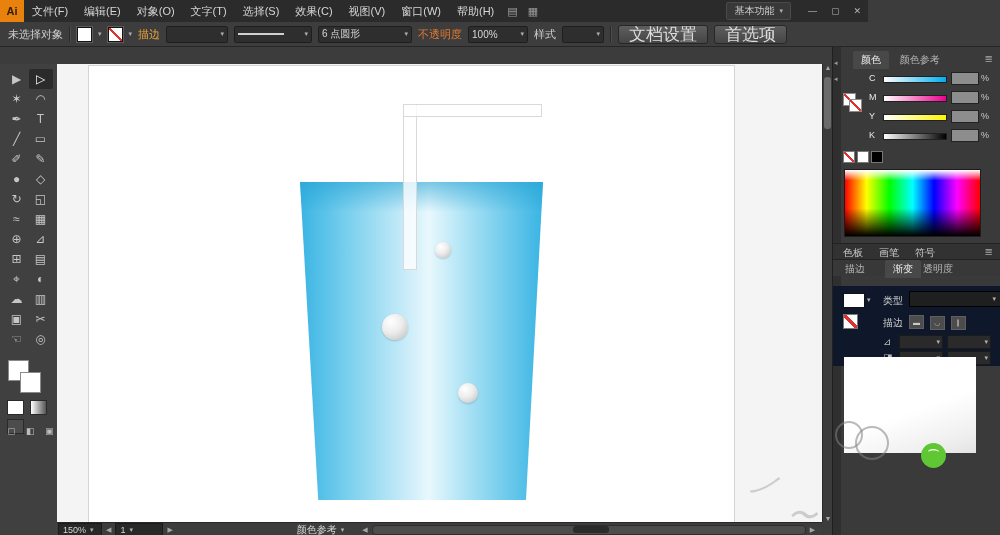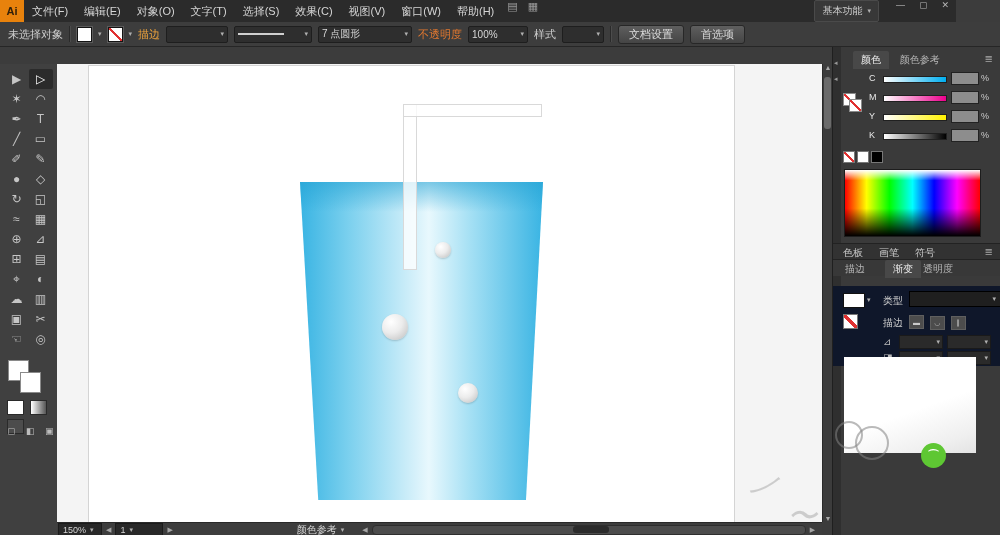--- a/index.html
+++ b/index.html
@@ -1,42 +1,42 @@
 <!DOCTYPE html>
 <html><head>
 <meta charset="utf-8">
 <style>
   html,body{margin:0;padding:0;background:#222;}
   #app{position:relative;width:1000px;height:535px;background:#3c3c3c;overflow:hidden;
        font-family:"Liberation Sans","DejaVu Sans",sans-serif;-webkit-font-smoothing:antialiased;}
   .abs{position:absolute;}
   
-  .menubar{position:absolute;left:0;top:0;width:956px;height:22px;background:#2b2b2b;
-           border-bottom:1px solid #1c1c1c;display:flex;color:#d6d6d6;font-size:11px;}
+  .menubar{position:absolute;left:0;top:0;width:868px;height:22px;background:#2b2b2b;
+           border-bottom:1px solid #1c1c1c;display:flex;align-items:center;color:#d6d6d6;font-size:11px;}
   .ai-logo{width:24px;height:22px;background:#e8820c;color:#31200a;font-weight:bold;font-size:11px;
            display:flex;align-items:center;justify-content:center;}
   .menu-item{padding:0 8px;line-height:22px;cursor:default;}
   .mb-icon{color:#9a9a9a;font-size:11px;padding:0 5px;}
   .workspace{color:#cccccc;font-size:10px;padding:1px 7px;border:1px solid #4a4a4a;border-radius:2px;
              background:#383838;margin-right:10px;display:flex;gap:5px;align-items:center;}
   .winbtn{color:#b5b5b5;font-size:9px;padding:0 7px;}
   
   .controlbar{position:absolute;left:0;top:22px;width:1000px;height:25px;background:#3d3d3d;
               border-bottom:1px solid #262626;display:flex;align-items:center;gap:6px;
               padding-left:8px;box-sizing:border-box;color:#cfcfcf;font-size:11px;}
   .sep{width:1px;height:16px;background:#2a2a2a;border-right:1px solid #4c4c4c;}
   .swatch{width:13px;height:13px;background:#fff;border:1px solid #141414;box-shadow:0 0 0 1px #5b5b5b;}
   .slash{background-image:linear-gradient(45deg,transparent 44%,#e03131 44%,#e03131 56%,transparent 56%);background-color:#fff;}
   .caret{color:#b0b0b0;font-size:7px;}
   .combo{height:15px;background:#2e2e2e;border:1px solid #1e1e1e;border-radius:2px;display:flex;
          align-items:center;justify-content:space-between;padding:0 3px;color:#d8d8d8;font-size:10px;}
   .accent-o{color:#f0a43c;}
   .accent-r{color:#e0772f;}
   .cbtn{height:17px;padding:0 10px;background:linear-gradient(#5e5e5e,#454545);border:1px solid #272727;
-        border-radius:3px;color:#dcdcdc;font-size:11px;display:flex;align-items:center;}
+        border-radius:3px;color:#dcdcdc;font-size:17px;display:flex;align-items:center;}
   .profile-line{width:46px;height:2px;background:#cfcfcf;}
   
   .tabbar{position:absolute;left:0;top:47px;width:832px;height:17px;background:#2e2e2e;border-bottom:1px solid #1e1e1e;}
   .doctab{position:absolute;left:57px;top:0;height:16px;background:#535353;border:1px solid #1e1e1e;border-bottom:none;
           display:flex;align-items:center;padding:0 7px;gap:7px;color:#e6e6e6;font-size:10px;}
   .doctab .x{color:#b5b5b5;font-size:10px;}
   
   .toolbar{position:absolute;left:0;top:64px;width:57px;height:471px;background:#404040;border-right:1px solid #2a2a2a;}
   .tools{display:grid;grid-template-columns:24px 24px;grid-auto-rows:20px;justify-content:center;padding-top:5px;}
   .tool{color:#c6c6c6;font-size:12px;display:flex;align-items:center;justify-content:center;}
@@ -133,21 +133,21 @@
     <span class="accent-o">描边</span>
     <span class="combo" style="width:54px">
       <span></span>
         <span class="caret">▾</span>
     </span>
     <span class="combo" style="width:70px">
       <span class="profile-line"></span>
       <span class="caret">▾</span>
     </span>
     <span class="combo" style="width:86px">
-      <span>7 点圆形</span>
+      <span>6 点圆形</span>
       <span class="caret">▾</span>
     </span>
     <span class="accent-r">不透明度</span>
     <span class="combo" style="width:52px">
       <span>100%</span>
       <span class="caret">▾</span>
     </span>
     <span>样式</span>
     <span class="combo" style="width:34px">
       <span></span>

